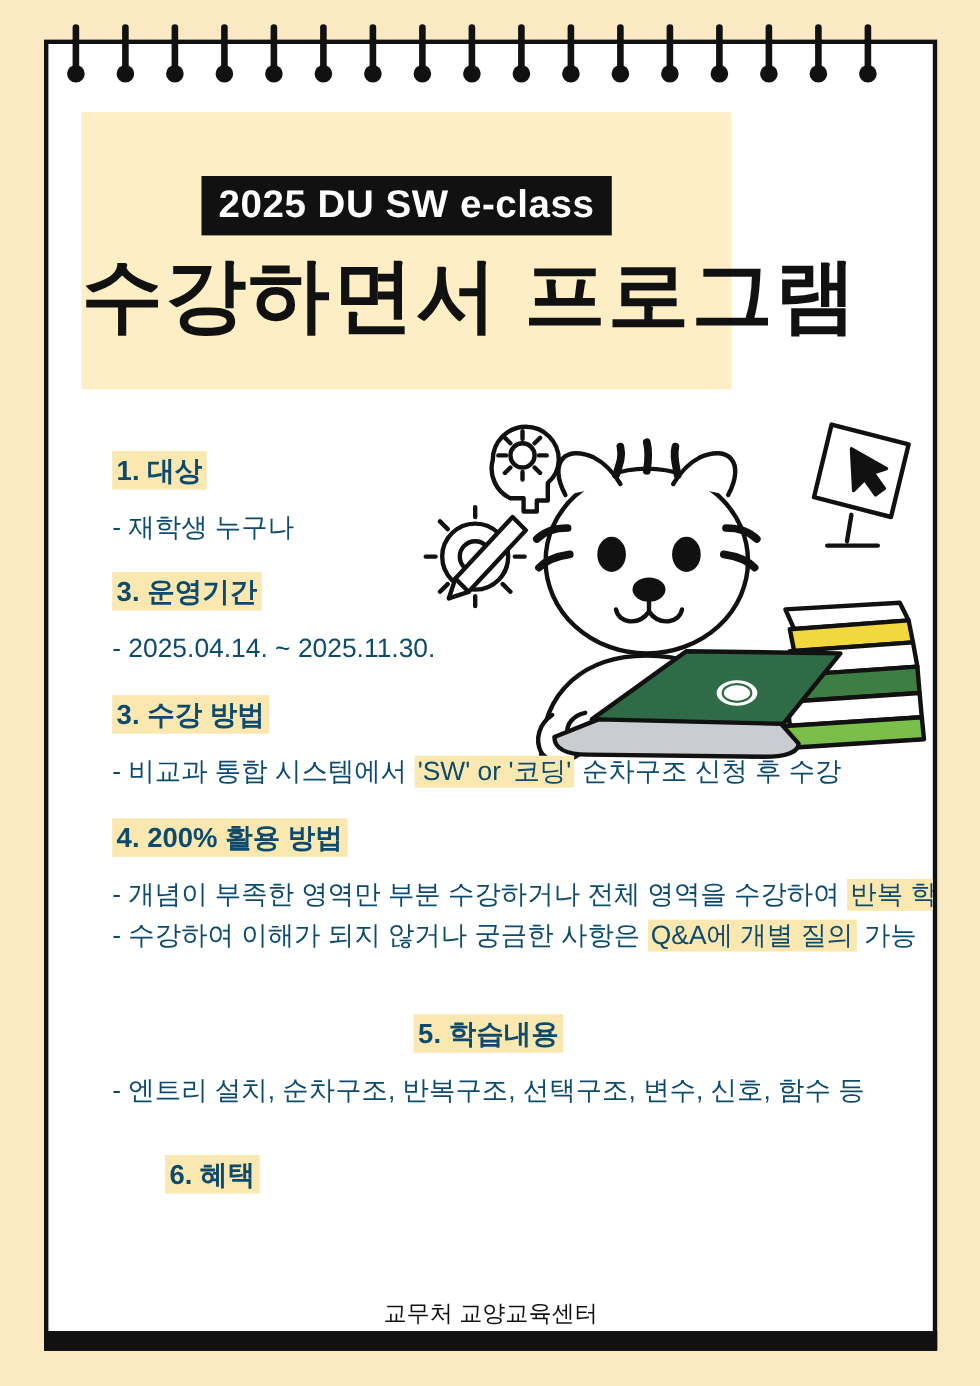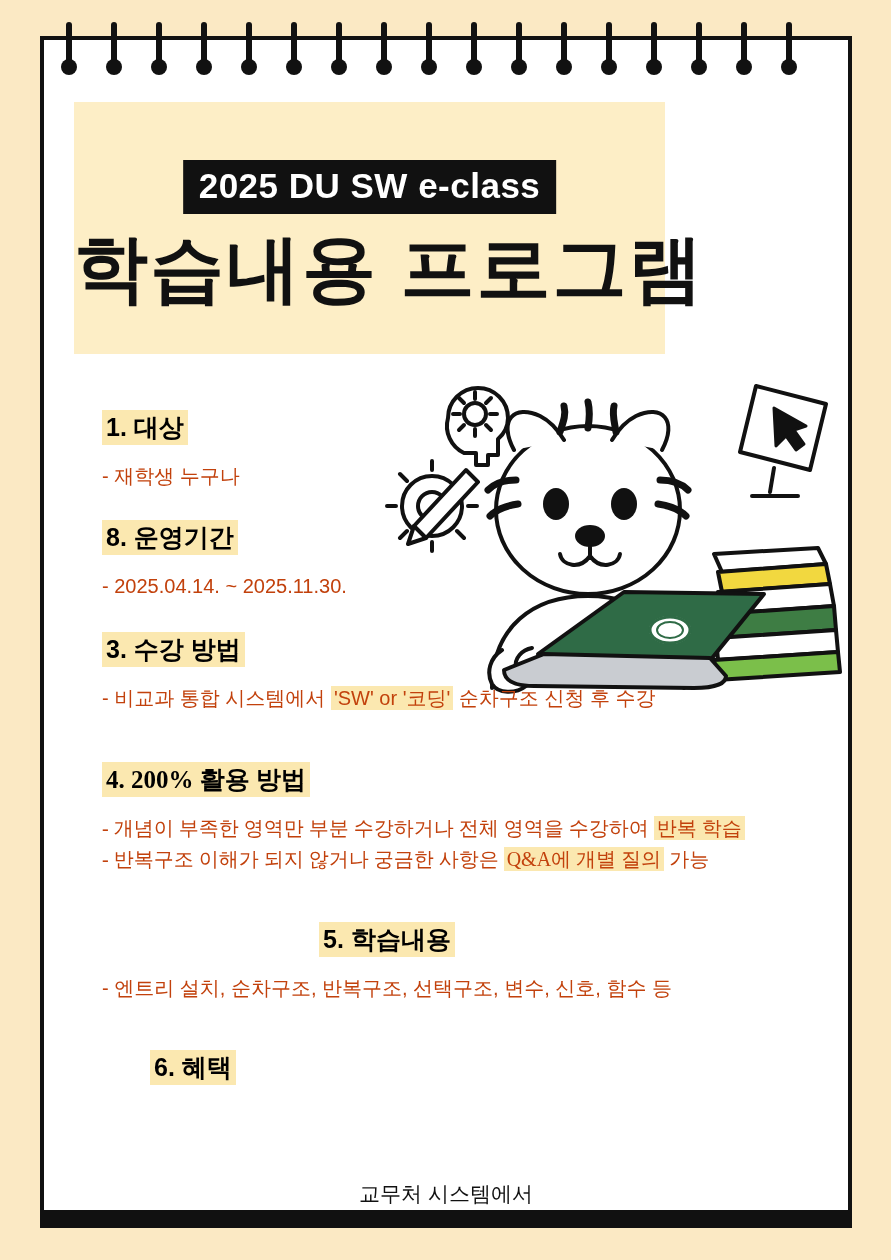--- a/index.html
+++ b/index.html
@@ -114,62 +114,62 @@
     width: 812px;
   }
   .section {
     position: absolute;
     left: 58px;
   }
   .sec-head {
     display: inline-block;
     font-size: 25px;
     font-weight: bold;
-    color: #000000;
+    color: #0c4a6e;
     background: #fbe8b0;
     padding: 1px 4px;
     white-space: nowrap;
   }
   .sec-body {
     margin-top: 16px;
-    font-size: 20px;
-    color: #c2410c;
+    font-size: 24px;
+    color: #0c4a6e;
     white-space: nowrap;
     line-height: 1.55;
   }
   .hl {
     background: #fbe8b0;
     padding: 1px 3px;
   }
 
   .s1 { top: 0px; }
   .s2 { top: 110px; }
   .s3 { top: 222px; }
-  .s4 { top: 352px; font-family: Liberation Serif, serif; }
+  .s4 { top: 334px; }
   .s5 { top: 512px; text-align: center; }
   .s6 { top: 640px; margin-left: 48px; }
 
   .footer {
     position: absolute;
     left: 0;
     right: 0;
     top: 1140px;
     text-align: center;
     font-size: 21px;
     color: #111111;
   }
 </style>
 </head>
 <body>
 
 <div class="poster">
 
   <div class="header-block">
     <div class="title-badge">2025 DU SW e-class</div>
-    <div class="main-title">학습내용 프로그램</div>
+    <div class="main-title">수강하면서 프로그램</div>
   </div>
 
   <div class="illustration">
     <svg viewBox="0 0 470 345" width="470" height="345" xmlns="http://www.w3.org/2000/svg">
       <g fill="none" stroke="#111" stroke-width="4" stroke-linecap="round" stroke-linejoin="round">
 
         <g>
           <path d="M74 60 a30 30 0 0 1 30 -30 a30 30 0 0 1 30 30 a28 28 0 0 1 -10 21 l0 16 l-10 0 l0 10 l-12 0 l0 -12 l-12 0 a30 30 0 0 1 -16 -35 z" fill="#fff"></path>
           <circle cx="101" cy="56" r="11" fill="#fff"></circle>
           <path d="M101 41 l0 -7 M101 71 l0 7 M86 56 l-7 0 M116 56 l7 0 M90 45 l-5 -5 M112 45 l5 -5 M90 67 l-5 5 M112 67 l5 5"></path>
@@ -239,55 +239,55 @@
   <div class="content">
 
     <div class="section s1">
       <div class="sec-head">1. 대상</div>
       <div class="sec-body">
         <span>- 재학생 누구나</span>
       </div>
     </div>
 
     <div class="section s2">
-      <div class="sec-head">8. 운영기간</div>
+      <div class="sec-head">3. 운영기간</div>
       <div class="sec-body">
         <span>- 2025.04.14. ~ 2025.11.30.</span>
       </div>
     </div>
 
     <div class="section s3">
       <div class="sec-head">3. 수강 방법</div>
       <div class="sec-body">
         <span>- 비교과 통합 시스템에서 </span><span class="hl">'SW' or '코딩'</span><span> 순차구조 신청 후 수강</span>
       </div>
     </div>
 
     <div class="section s4">
       <div class="sec-head">4. 200% 활용 방법</div>
       <div class="sec-body">
         <div><span>- 개념이 부족한 영역만 부분 수강하거나 전체 영역을 수강하여 </span><span class="hl">반복 학습</span><span></span></div>
-        <div><span>- 반복구조 이해가 되지 않거나 궁금한 사항은 </span><span class="hl">Q&amp;A에 개별 질의</span><span> 가능</span></div>
+        <div><span>- 수강하여 이해가 되지 않거나 궁금한 사항은 </span><span class="hl">Q&amp;A에 개별 질의</span><span> 가능</span></div>
       </div>
     </div>
 
     <div class="section s5">
       <div class="sec-head">5. 학습내용</div>
       <div class="sec-body">
         <span>- 엔트리 설치, 순차구조, 반복구조, 선택구조, 변수, 신호, 함수 등</span>
       </div>
     </div>
 
     <div class="section s6">
       <div class="sec-head">6. 혜택</div>
     </div>
 
   </div>
 
-  <div class="footer">교무처 시스템에서</div>
+  <div class="footer">교무처 교양교육센터</div>
 </div>
 
 <div class="bottom-bar"></div>
 
 <div class="spiral">
     <div class="ring" style="left: 26px;"></div>
     <div class="ring" style="left: 71px;"></div>
     <div class="ring" style="left: 116px;"></div>
     <div class="ring" style="left: 161px;"></div>
     <div class="ring" style="left: 206px;"></div>

